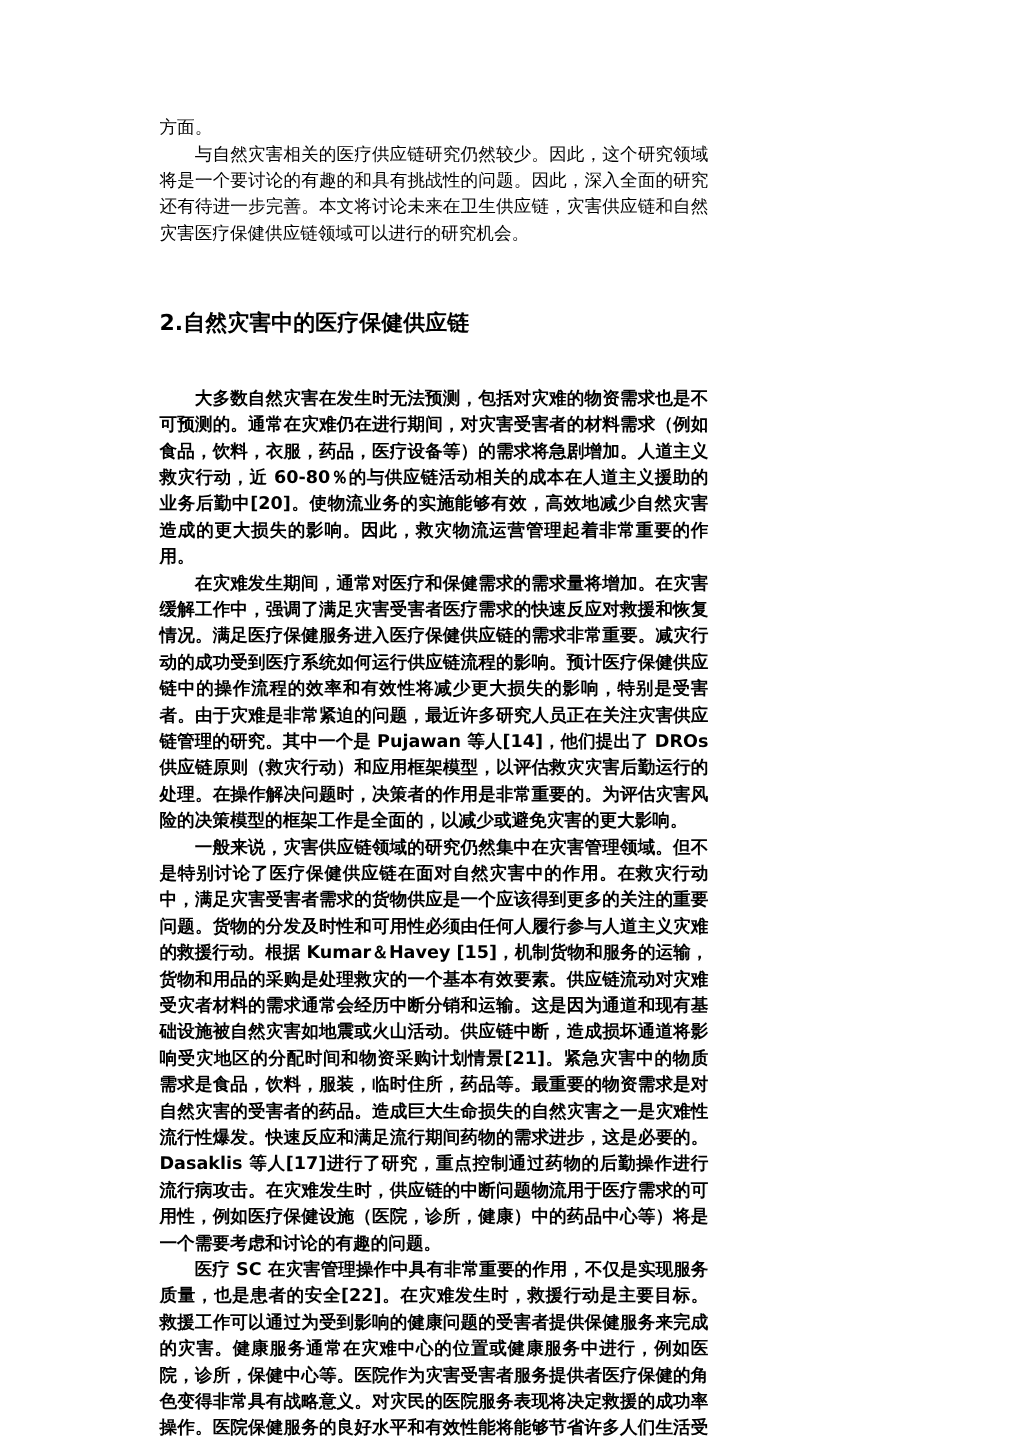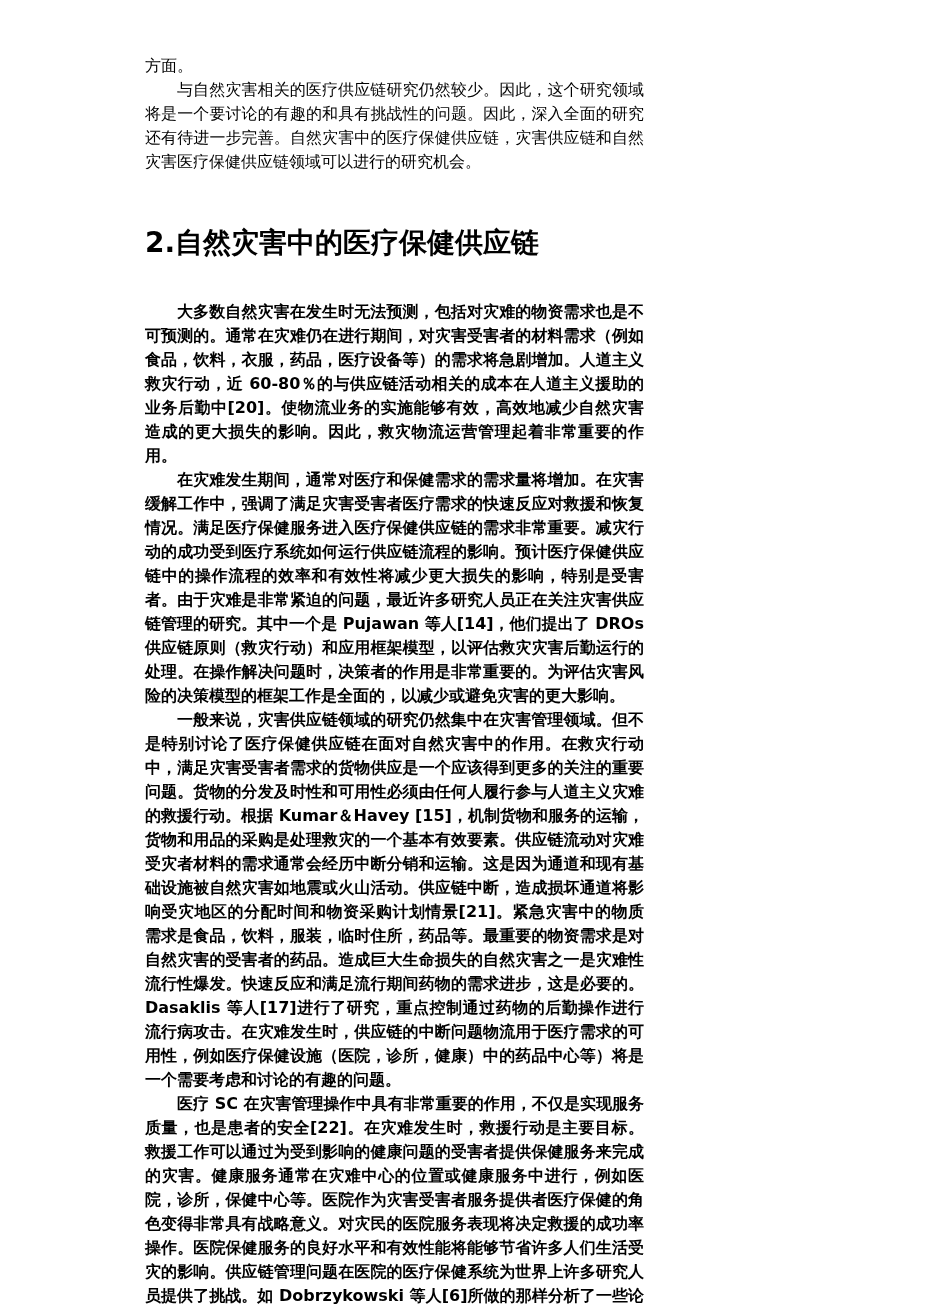--- a/index.html
+++ b/index.html
@@ -10,54 +10,54 @@
   body {
     width: 926px;
     height: 1309px;
     font-family: "DejaVu Sans", sans-serif;
     color: #000000;
   }
   .page {
     box-sizing: border-box;
     width: 780px;
     height: 1309px;
-    padding: 54px 136px 0 145px;
+    padding: 104px 136px 0 145px;
     overflow: hidden;
     background: #ffffff;
   }
   .body-text {
     font-size: 16px;
     line-height: 24px;
     text-align: justify;
     margin: 0;
     word-break: break-all;
   }
   .continuation {
     text-indent: 0;
   }
   .para {
     text-indent: 2em;
     font-weight: bold;
   }
   .section-heading {
-    font-size: 28px;
+    font-size: 20px;
     line-height: 26px;
     font-weight: bold;
     margin: 56px 0 44px 0;
     font-family: "DejaVu Sans", sans-serif;
   }
 </style>
 </head>
 <body>
 
 <div class="page">
 
   <p class="body-text continuation">方面。</p>
 
-  <p class="body-text continuation" style="text-indent: 2em;">与自然灾害相关的医疗供应链研究仍然较少。因此，这个研究领域将是一个要讨论的有趣的和具有挑战性的问题。因此，深入全面的研究还有待进一步完善。自然灾害中的医疗保健供应链，灾害供应链和自然灾害医疗保健供应链领域可以进行的研究机会。</p>
+  <p class="body-text continuation" style="text-indent: 2em;">与自然灾害相关的医疗供应链研究仍然较少。因此，这个研究领域将是一个要讨论的有趣的和具有挑战性的问题。因此，深入全面的研究还有待进一步完善。本文将讨论未来在卫生供应链，灾害供应链和自然灾害医疗保健供应链领域可以进行的研究机会。</p>
 
   <h2 class="section-heading">2.自然灾害中的医疗保健供应链</h2>
 
   <p class="body-text para">大多数自然灾害在发生时无法预测，包括对灾难的物资需求也是不可预测的。通常在灾难仍在进行期间，对灾害受害者的材料需求（例如食品，饮料，衣服，药品，医疗设备等）的需求将急剧增加。人道主义救灾行动，近 60-80％的与供应链活动相关的成本在人道主义援助的业务后勤中[20]。使物流业务的实施能够有效，高效地减少自然灾害造成的更大损失的影响。因此，救灾物流运营管理起着非常重要的作用。</p>
 
   <p class="body-text para">在灾难发生期间，通常对医疗和保健需求的需求量将增加。在灾害缓解工作中，强调了满足灾害受害者医疗需求的快速反应对救援和恢复情况。满足医疗保健服务进入医疗保健供应链的需求非常重要。减灾行动的成功受到医疗系统如何运行供应链流程的影响。预计医疗保健供应链中的操作流程的效率和有效性将减少更大损失的影响，特别是受害者。由于灾难是非常紧迫的问题，最近许多研究人员正在关注灾害供应链管理的研究。其中一个是 Pujawan 等人[14]，他们提出了 DROs 供应链原则（救灾行动）和应用框架模型，以评估救灾灾害后勤运行的处理。在操作解决问题时，决策者的作用是非常重要的。为评估灾害风险的决策模型的框架工作是全面的，以减少或避免灾害的更大影响。</p>
 
   <p class="body-text para">一般来说，灾害供应链领域的研究仍然集中在灾害管理领域。但不是特别讨论了医疗保健供应链在面对自然灾害中的作用。在救灾行动中，满足灾害受害者需求的货物供应是一个应该得到更多的关注的重要问题。货物的分发及时性和可用性必须由任何人履行参与人道主义灾难的救援行动。根据 Kumar＆Havey [15]，机制货物和服务的运输，货物和用品的采购是处理救灾的一个基本有效要素。供应链流动对灾难受灾者材料的需求通常会经历中断分销和运输。这是因为通道和现有基础设施被自然灾害如地震或火山活动。供应链中断，造成损坏通道将影响受灾地区的分配时间和物资采购计划情景[21]。紧急灾害中的物质需求是食品，饮料，服装，临时住所，药品等。最重要的物资需求是对自然灾害的受害者的药品。造成巨大生命损失的自然灾害之一是灾难性流行性爆发。快速反应和满足流行期间药物的需求进步，这是必要的。　Dasaklis 等人[17]进行了研究，重点控制通过药物的后勤操作进行流行病攻击。在灾难发生时，供应链的中断问题物流用于医疗需求的可用性，例如医疗保健设施（医院，诊所，健康）中的药品中心等）将是一个需要考虑和讨论的有趣的问题。</p>
 
   <p class="body-text para">医疗 SC 在灾害管理操作中具有非常重要的作用，不仅是实现服务质量，也是患者的安全[22]。在灾难发生时，救援行动是主要目标。救援工作可以通过为受到影响的健康问题的受害者提供保健服务来完成的灾害。健康服务通常在灾难中心的位置或健康服务中进行，例如医院，诊所，保健中心等。医院作为灾害受害者服务提供者医疗保健的角色变得非常具有战略意义。对灾民的医院服务表现将决定救援的成功率 操作。医院保健服务的良好水平和有效性能将能够节省许多人们生活受灾的影响。供应链管理问题在医院的医疗保健系统为世界上许多研究人员提供了挑战。如 Dobrzykowski 等人[6]所做的那样分析了一些论文，提出了医疗服务行业在运营领域的问题管理和供应链管理（OM 和 SCM）。大多数分析的论文仍然集中在医院服务在正常条件下。还有一些谁做研究注意异常情况，例如在灾</p>

